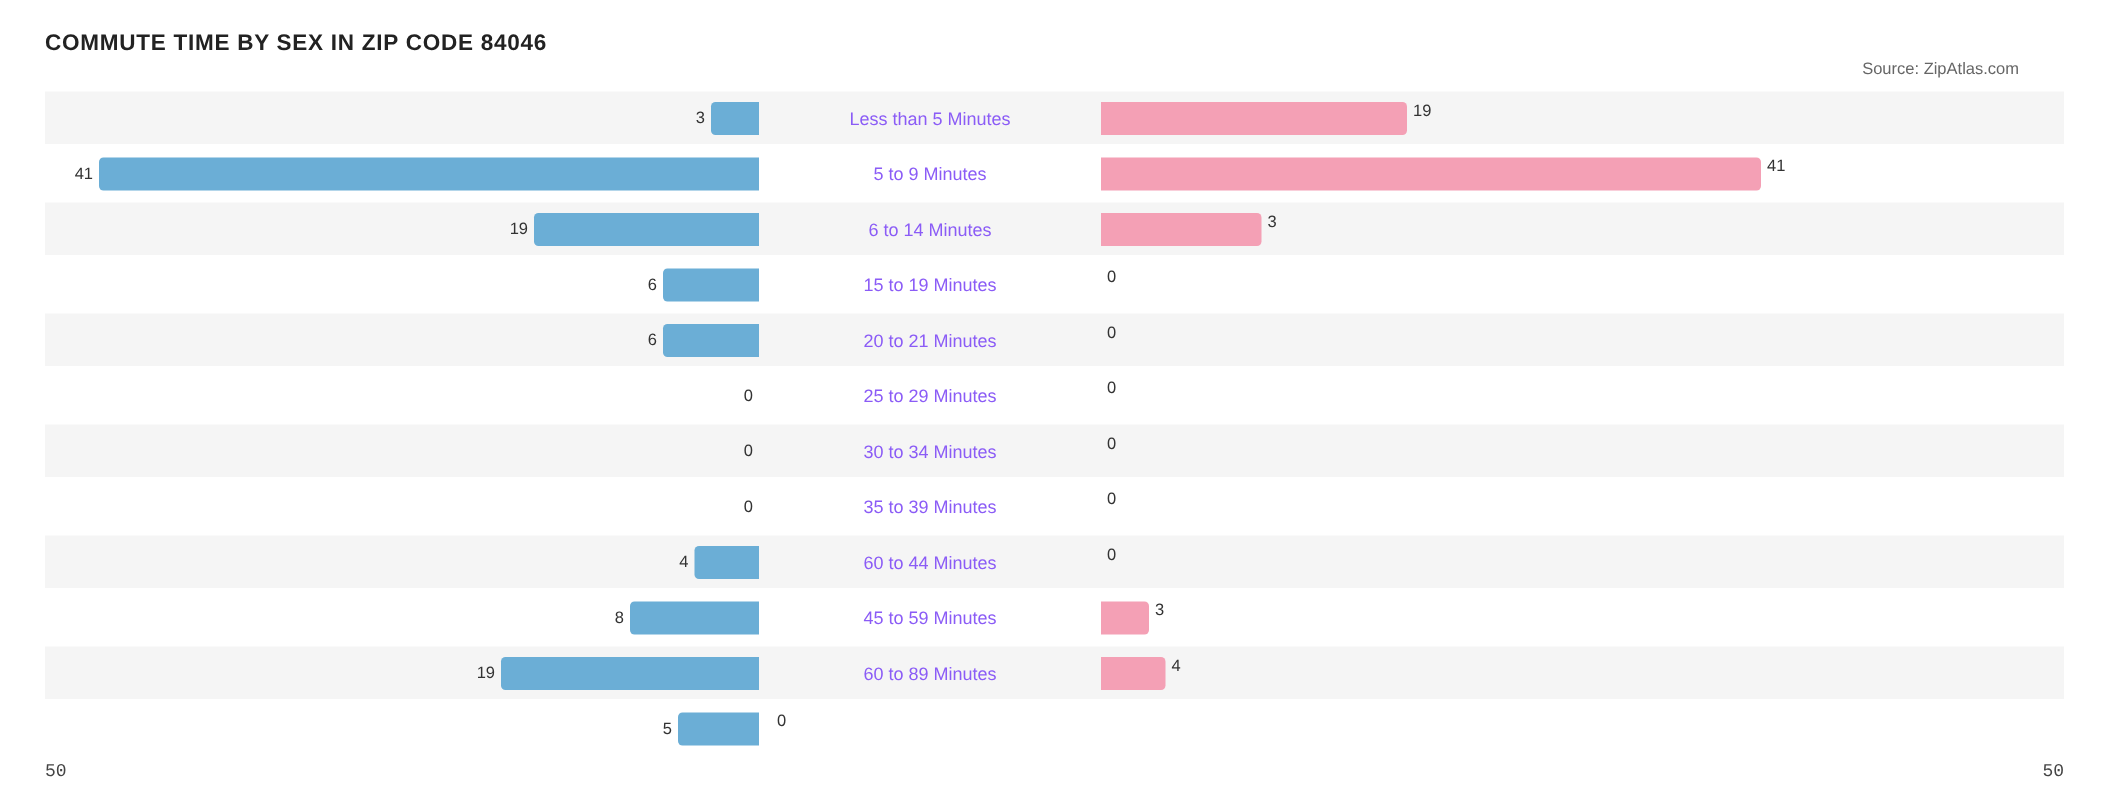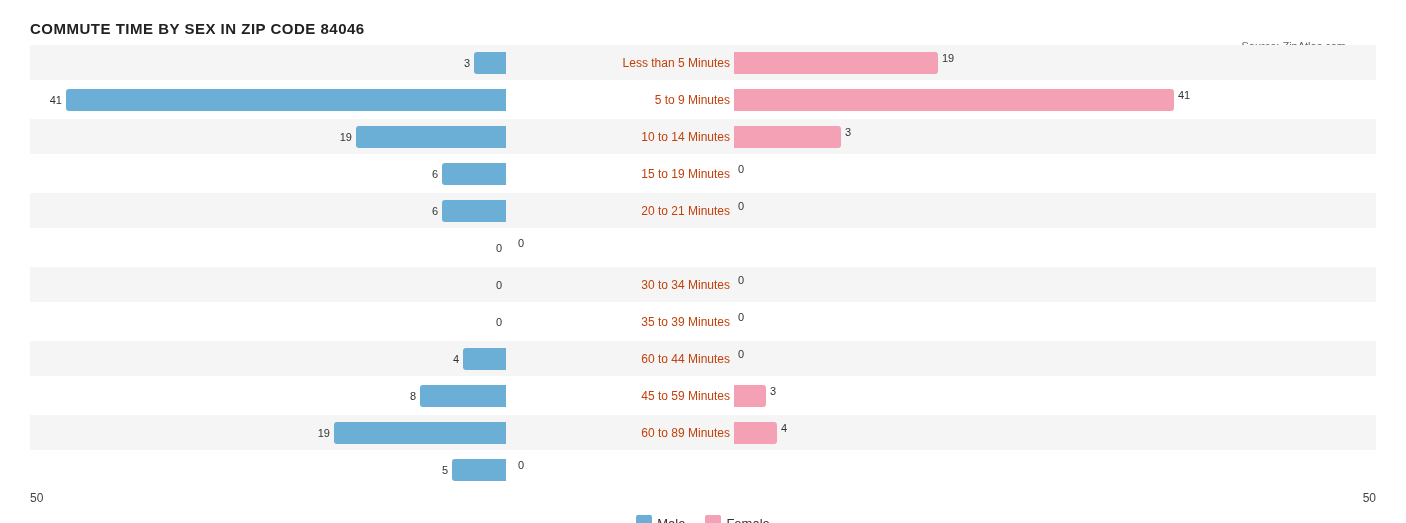--- a/index.html
+++ b/index.html
@@ -9,21 +9,21 @@
       width: 1406px;
       min-height: 523px;
       padding: 20px 30px;
     }
     .chart-title {
       font-size: 15px;
       font-weight: bold;
       text-transform: uppercase;
       letter-spacing: 0.5px;
       color: #222;
-      margin-bottom: 8px;
+      margin-bottom: 24px;
     }
     .source {
       position: absolute;
       top: 20px;
       right: 30px;
       font-size: 11px;
       color: #666;
     }
     .chart-area {
       position: relative;
@@ -51,23 +51,23 @@
     }
     .right-section {
       width: 480px;
       display: flex;
       align-items: flex-start;
       padding-left: 4px;
       flex-shrink: 0;
     }
     .label-center {
       width: 220px;
-      text-align: right;
+      text-align: center;
       font-size: 12px;
-      color: #c2410c;
+      color: #8b5cf6;
       flex-shrink: 0;
       z-index: 1;
     }
     .bar-male {
       background: #6baed6;
       height: 22px;
       border-radius: 3px 0 0 3px;
       display: flex;
       align-items: center;
     }
@@ -111,20 +111,21 @@
       height: 16px;
       border-radius: 2px;
     }
     .axis-labels {
       display: flex;
       justify-content: space-between;
       padding: 0 0;
       font-size: 12px;
       color: #444;
       margin-top: 4px;
+      font-family: Liberation Mono, monospace;
     }
   </style>
 </head>
 <body>
 
 <div style="position:relative;">
   <div class="chart-title">COMMUTE TIME BY SEX IN ZIP CODE 84046</div>
   <div class="source">Source: ZipAtlas.com</div>
 
   <div class="chart-area">
@@ -149,21 +150,21 @@
           <div class="right-section">
             <div class="bar-female" style="width: 440px;"></div>
             <div class="val-female">41</div>
           </div>
         </div>
         <div class="row">
           <div class="left-section">
             <div class="val-male">19</div>
             <div class="bar-male" style="width: 150px;"></div>
           </div>
-          <div class="label-center">10 to 14 Minutes</div>
+          <div class="label-center">6 to 14 Minutes</div>
           <div class="right-section">
             <div class="bar-female" style="width: 107px;"></div>
             <div class="val-female">3</div>
           </div>
         </div>
         <div class="row">
           <div class="left-section">
             <div class="val-male">6</div>
             <div class="bar-male" style="width: 64px;"></div>
           </div>
@@ -182,20 +183,21 @@
           <div class="right-section">
             <div class="bar-female" style="width: 0px;"></div>
             <div class="val-female">0</div>
           </div>
         </div>
         <div class="row">
           <div class="left-section">
             <div class="val-male">0</div>
             <div class="bar-male" style="width: 0px;"></div>
           </div>
+          <div class="label-center">25 to 29 Minutes</div>
           <div class="right-section">
             <div class="bar-female" style="width: 0px;"></div>
             <div class="val-female">0</div>
           </div>
         </div>
         <div class="row">
           <div class="left-section">
             <div class="val-male">0</div>
             <div class="bar-male" style="width: 0px;"></div>
           </div>

